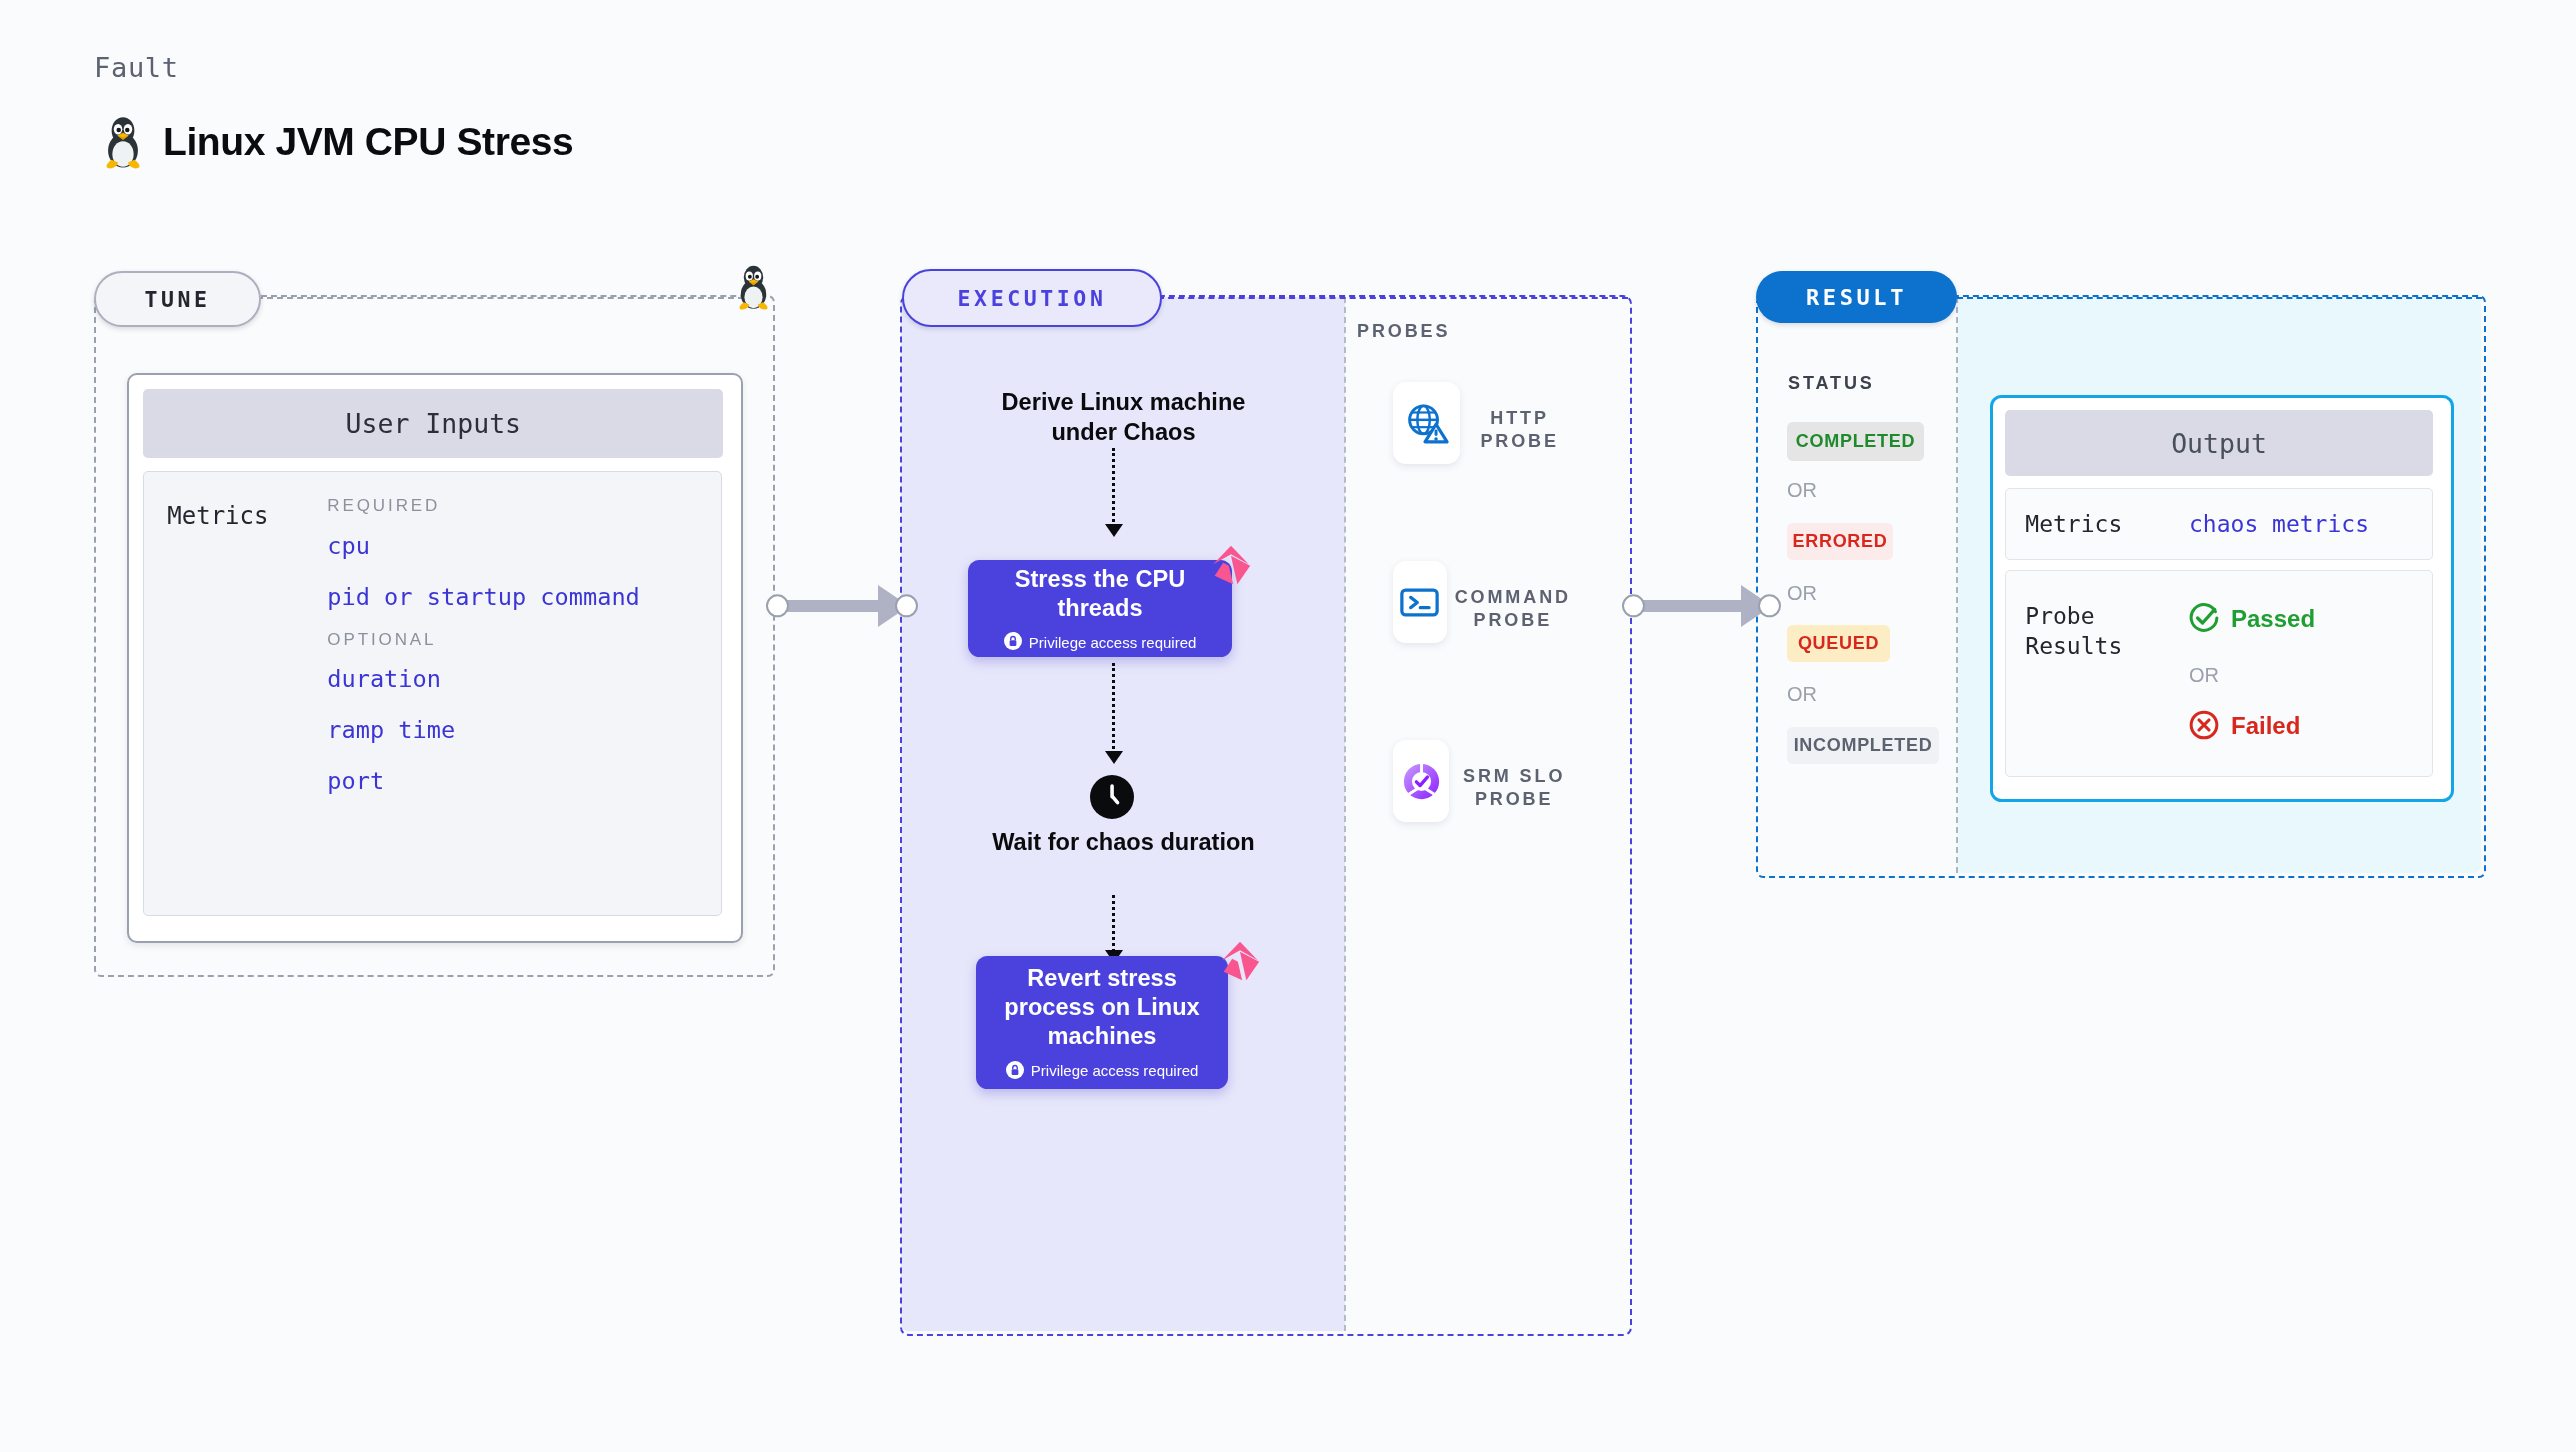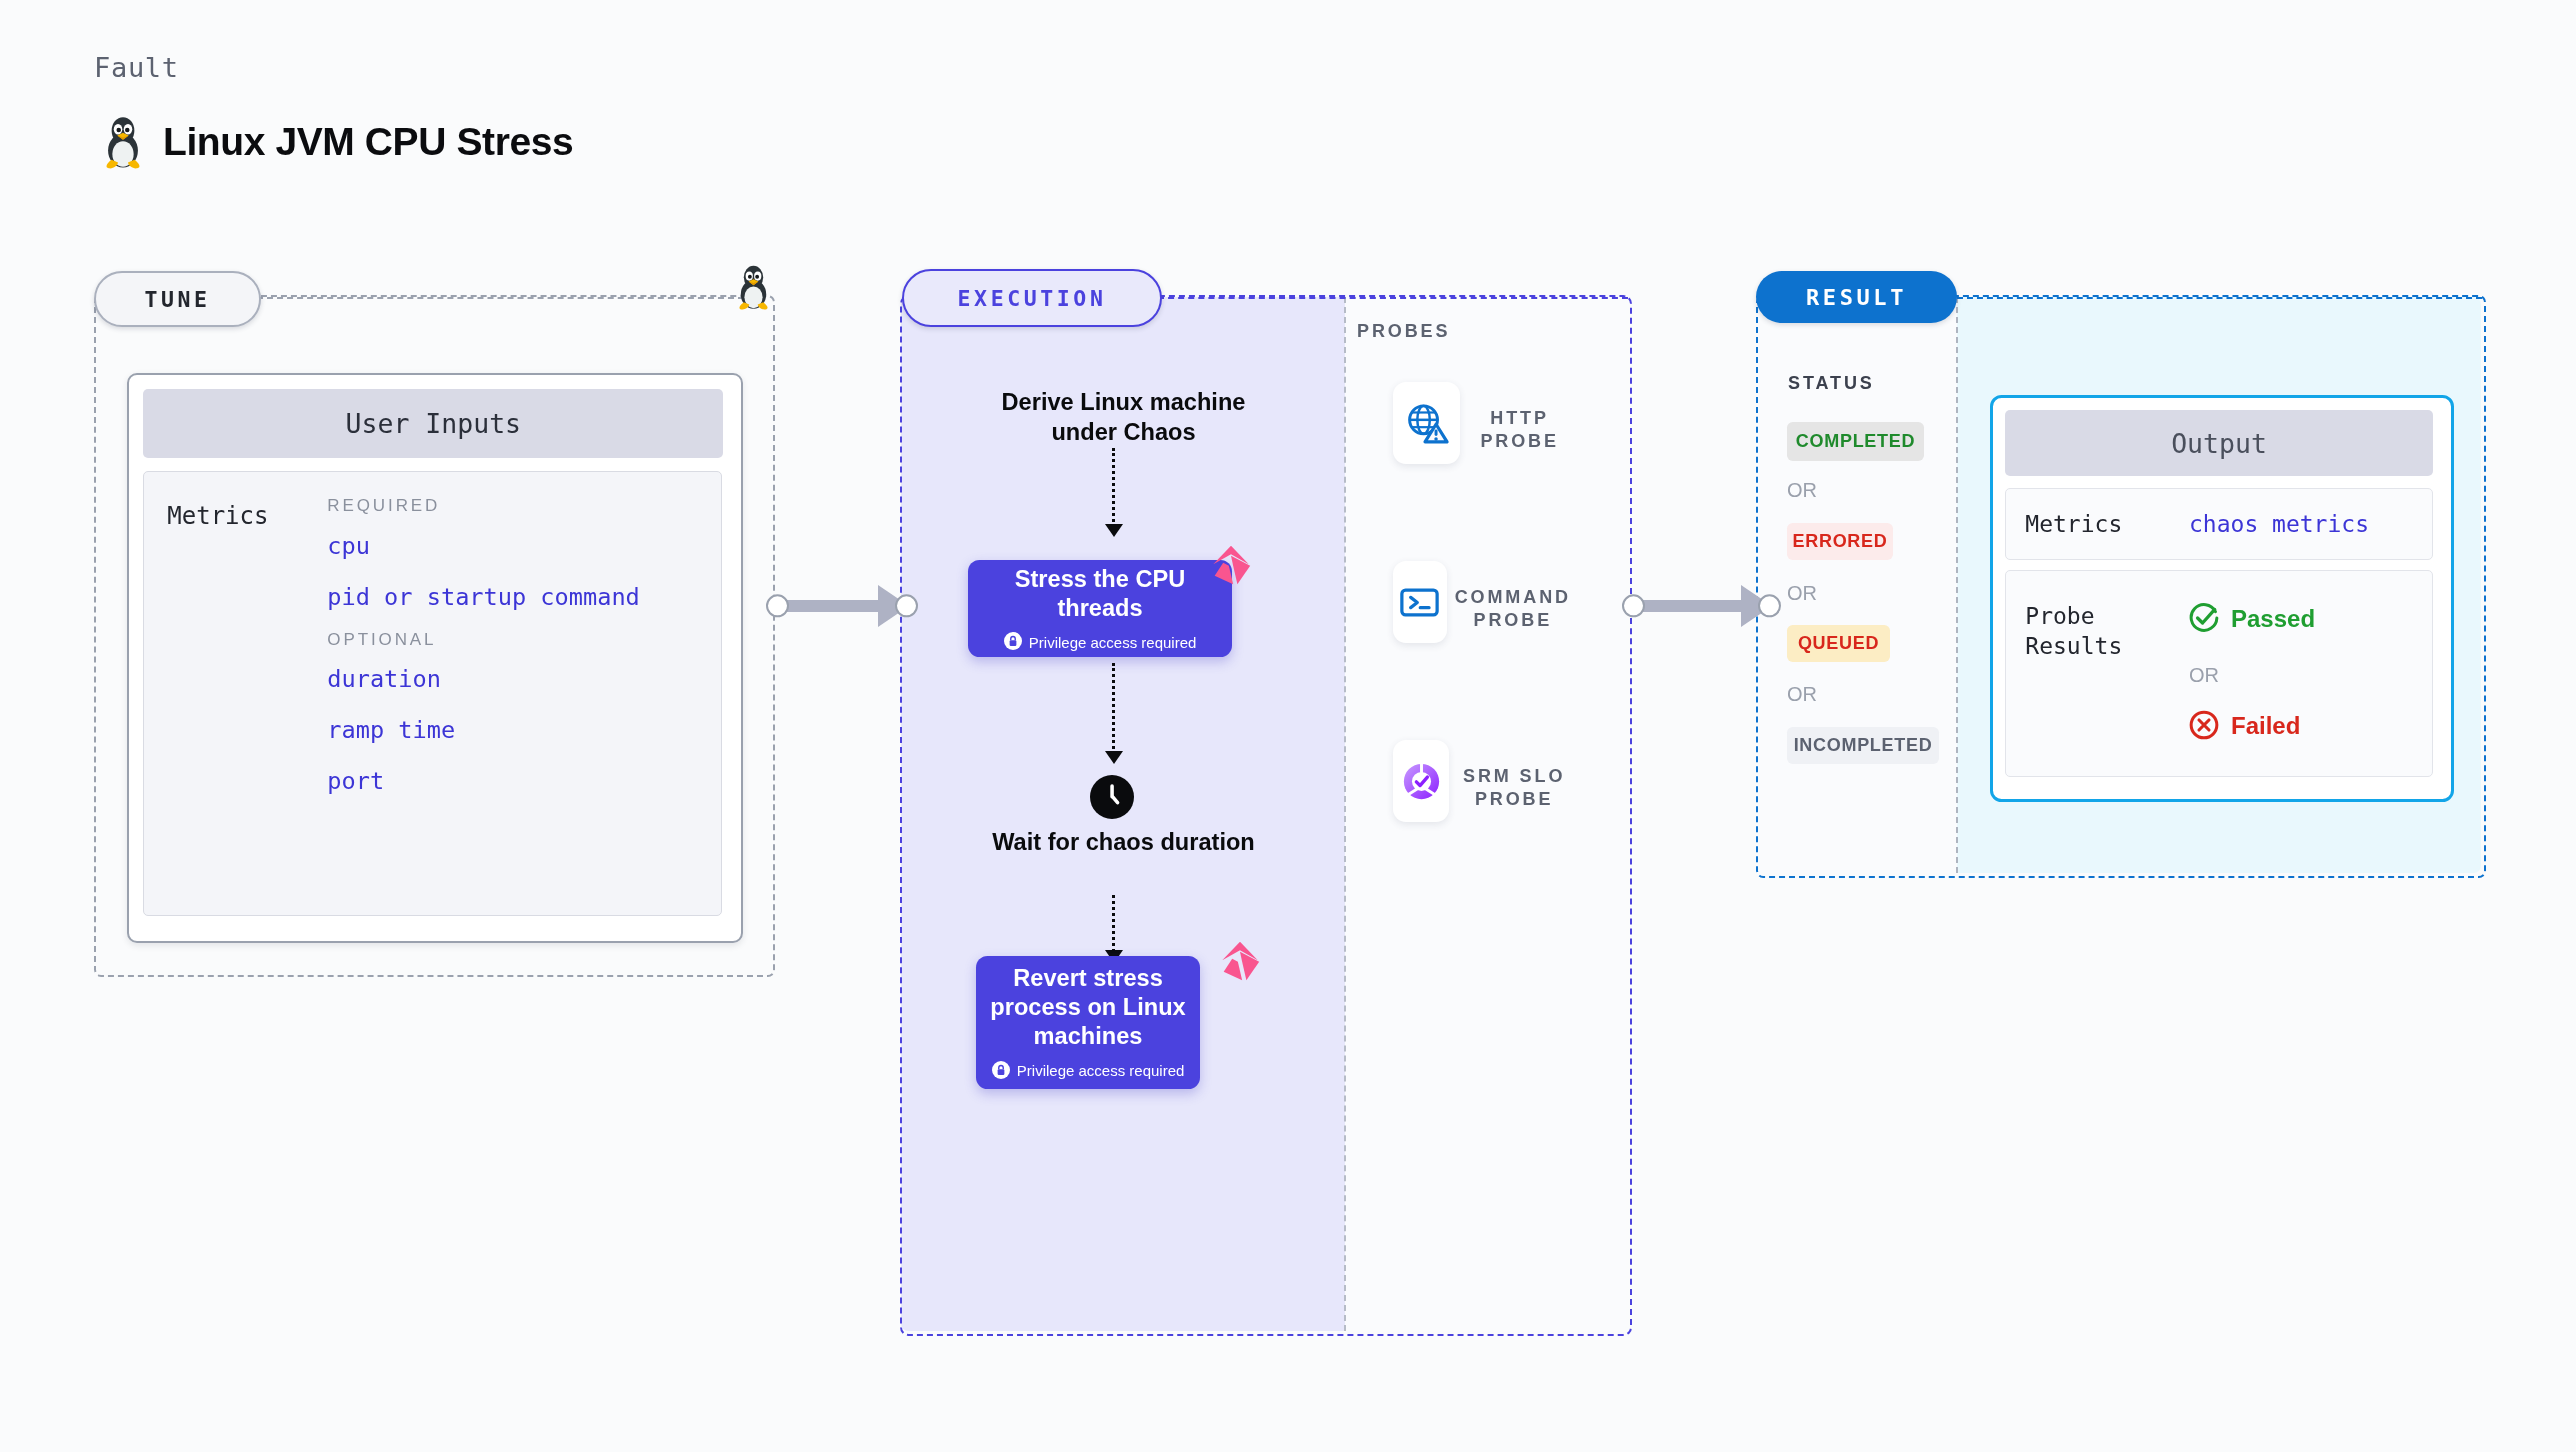--- a/index.html
+++ b/index.html
@@ -139,21 +139,21 @@
     box-shadow:0 4.3px 11.5px rgba(70,60,200,.28);
     display:flex;flex-direction:column;align-items:center;justify-content:center;
   }
   .node-title{
     color:#ffffff;font-weight:bold;font-size:23.6px;line-height:29px;text-align:center;
     font-family:"Liberation Sans",sans-serif;padding:0 13px;
   }
   .priv-row{display:flex;align-items:center;gap:7.2px;margin-top:9.3px;}
   .priv-text{color:#ffffff;font-size:15px;font-family:"Liberation Sans",sans-serif;}
   #node-stress{left:968px;top:560px;width:264px;height:97px;}
-  #node-revert{left:976px;top:956px;width:224px;height:133px;}
+  #node-revert{left:976px;top:956px;width:252px;height:133px;}
 
   .chaos-mark{position:absolute;width:44px;height:42px;}
   #chaos-mark-1{left:1209px;top:544px;}
   #chaos-mark-2{left:1218px;top:940px;}
 
   .vline{position:absolute;width:0;border-left:3.6px dotted #0a0b0d;}
   #vline-1{left:1112px;top:448px;height:79px;}
   #vline-2{left:1112px;top:663px;height:92px;}
   #vline-3{left:1112px;top:895px;height:57px;}
   .arrowhead{

